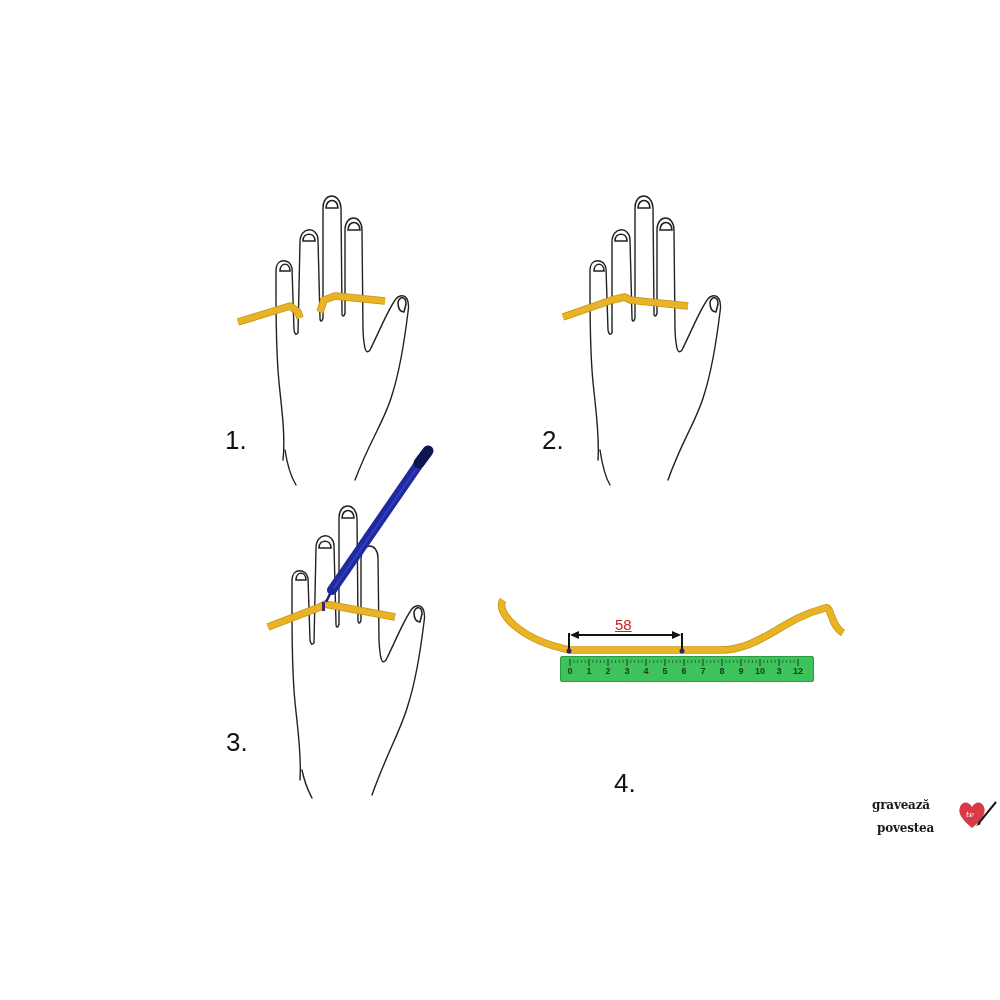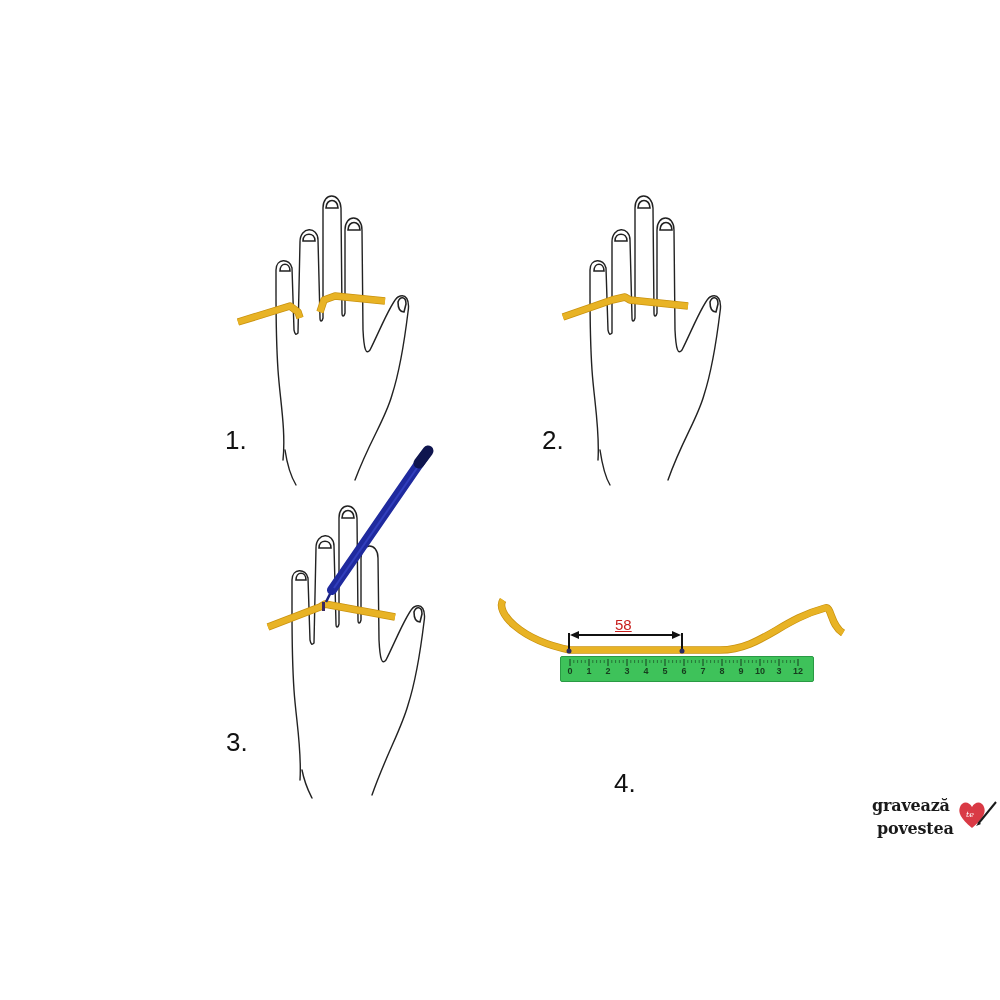--- a/index.html
+++ b/index.html
@@ -8,21 +8,21 @@
     .step-label { position: absolute; font-family: "Liberation Sans", sans-serif; font-size: 26px; color: #111; }
     svg { position: absolute; left: 0; top: 0; overflow: visible; }
     .hand { fill: none; stroke: #222; stroke-width: 1.4; stroke-linecap: round; }
     .nail { fill: #fff; stroke: #222; stroke-width: 1.6; }
     .band { fill: none; stroke: #e8b325; stroke-width: 6; stroke-linecap: butt; stroke-linejoin: round; }
     .band-edge { fill: none; stroke: #c9920f; stroke-width: 7.5; stroke-linejoin: round; }
     .measure-text { position: absolute; color: #c8201e; font-size: 15px; font-family: "Liberation Sans", sans-serif; text-decoration: underline; }
     .ruler { position: absolute; left: 560px; top: 656px; width: 252px; height: 24px; background: #3ec25a; border: 1px solid #2a9a44; border-radius: 2px; }
     .ruler-num { position: absolute; top: 9px; font-size: 9px; font-weight: bold; color: #173c1e; transform: translateX(-50%); font-family: "Liberation Sans", sans-serif; }
     .logo { position: absolute; left: 872px; top: 800px; width: 128px; height: 34px; }
-    .logo-text { position: absolute; left: 0; top: 0; font-family: "DejaVu Serif", serif; font-weight: bold; font-size: 16px; line-height: 11px; color: #1a1a1a; letter-spacing: -0.2px; }
+    .logo-text { position: absolute; left: 0; top: 0; font-family: "DejaVu Serif", serif; font-weight: bold; font-size: 12px; line-height: 11px; color: #1a1a1a; letter-spacing: -0.2px; }
     .logo-text span { display: block; }
     .logo-text .l2 { padding-left: 5px; margin-top: 12px; }
   </style>
 </head>
 <body>
 
 <div class="panel">
   <svg width="1000" height="1000">
     <g class="hand">
 

